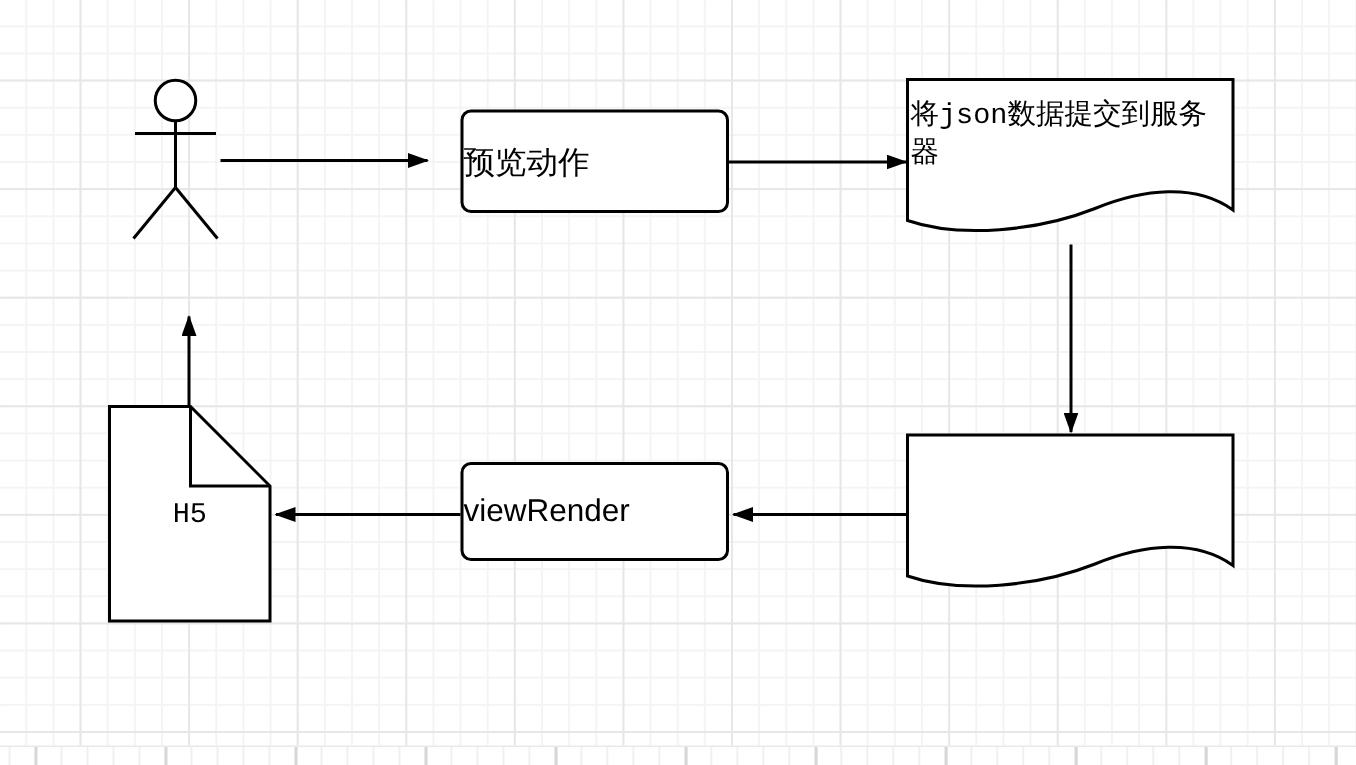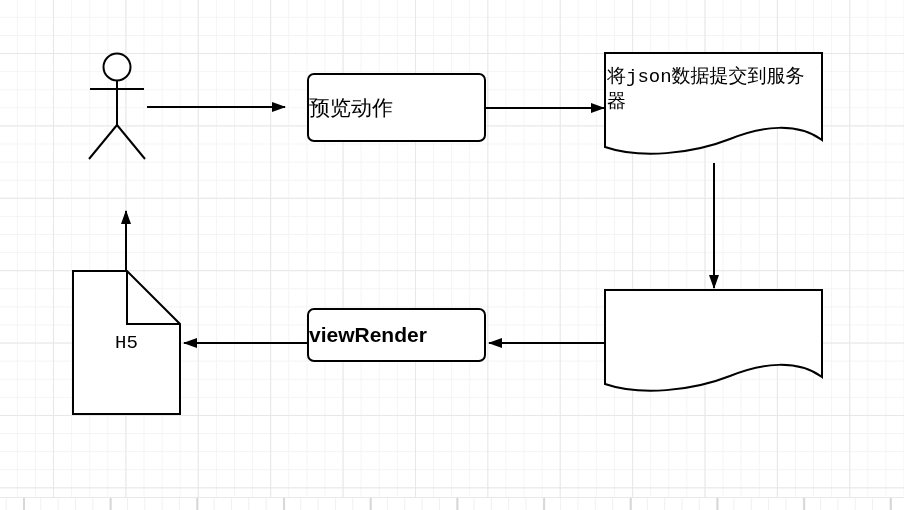--- a/index.html
+++ b/index.html
@@ -65,21 +65,21 @@
     border: 2px solid #000000;
     border-radius: 7px;
     display: flex;
     align-items: center;
     justify-content: flex-start;
     font-size: 21px;
     color: #000000;
     text-align: center;
   }
   #node-preview-action { left: 307px; top: 73px;  width: 179px; height: 69px; }
-  #node-view-render    { left: 307px; top: 308px; width: 179px; height: 54px; font-weight: bold; }
+  #node-view-render    { left: 307px; top: 308px; width: 179px; height: 66px; }
   .dlabel {
     position: absolute;
     display: flex;
     align-items: center;
     justify-content: center;
     text-align: left;
     font-size: 19px;
     line-height: 25px;
     color: #000000;
     font-family: Liberation Mono, monospace;

